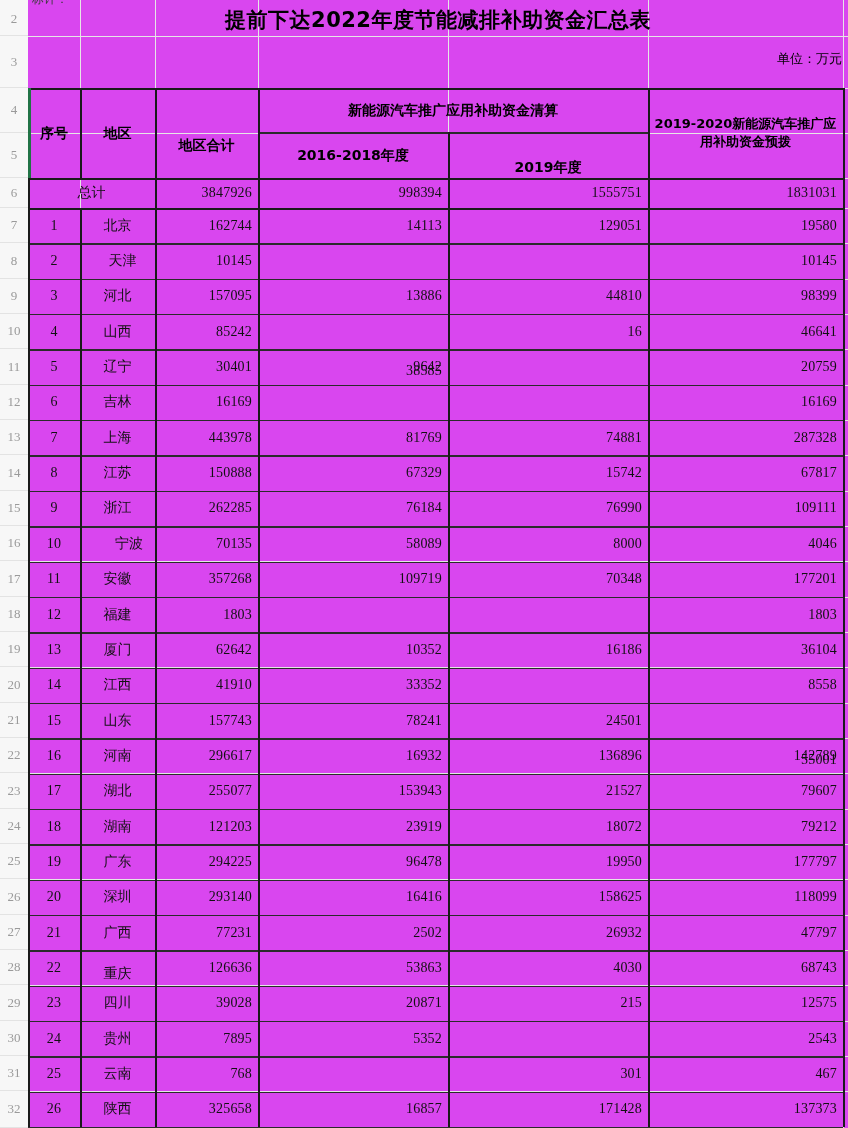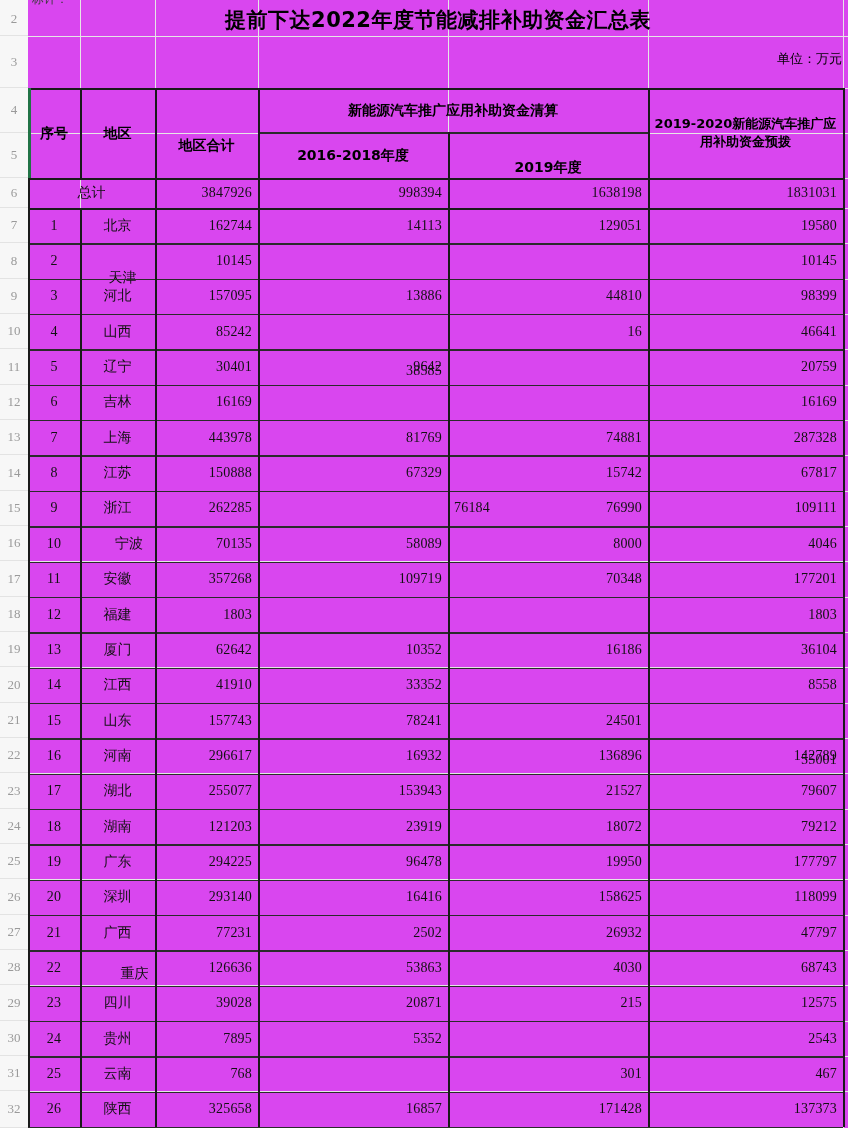--- a/index.html
+++ b/index.html
@@ -181,30 +181,30 @@
         <div class="cell hdr" style="left: 127px; top: 88px; width: 103px; height: 66px; margin-top: 24px;">地区合计</div>
         <div class="cell hdr" style="left: 230px; top: 88px; width: 390px; height: 44px;">新能源汽车推广应用补助资金清算</div>
         <div class="cell hdr" style="left: 230px; top: 132px; width: 190px; height: 46px;">2016-2018年度</div>
         <div class="cell hdr" style="left: 420px; top: 144px; width: 200px; height: 46px;">2019年度</div>
         <div class="cell hdr small" style="left: 620px; top: 88px; width: 195px; height: 90px; padding: 0px 6px;">2019-2020新能源汽车推广应用补助资金预拨</div>
       </div>
     <div id="bodycells">
         <div class="cell cn c-center" style="left: 0px; top: 178px; width: 127px; height: 30px;">总计</div>
         <div class="cell num c-right" style="left: 127px; top: 178px; width: 103px; height: 30px;">3847926</div>
         <div class="cell num c-right" style="left: 230px; top: 178px; width: 190px; height: 30px;">998394</div>
-        <div class="cell num c-right" style="left: 420px; top: 178px; width: 200px; height: 30px;">1638198</div>
+        <div class="cell num c-right" style="left: 420px; top: 178px; width: 200px; height: 30px;">1555751</div>
         <div class="cell num c-right" style="left: 620px; top: 178px; width: 195px; height: 30px;">1831031</div>
         <div class="cell num c-center" style="left: 0px; top: 208px; width: 52px; height: 35.35px;">1</div>
         <div class="cell cn c-center" style="left: 52px; top: 208px; width: 75px; height: 35.35px;">北京</div>
         <div class="cell num c-right" style="left: 127px; top: 208px; width: 103px; height: 35.35px;">162744</div>
         <div class="cell num c-right" style="left: 230px; top: 208px; width: 190px; height: 35.35px;">14113</div>
         <div class="cell num c-right" style="left: 420px; top: 208px; width: 200px; height: 35.35px;">129051</div>
         <div class="cell num c-right" style="left: 620px; top: 208px; width: 195px; height: 35.35px;">19580</div>
         <div class="cell num c-center" style="left: 0px; top: 243.35px; width: 52px; height: 35.35px;">2</div>
-        <div class="cell cn c-center" style="left: 52px; top: 243.35px; width: 85px; height: 35.35px; margin-top: 17px;">天津</div>
+        <div class="cell cn c-center" style="left: 52px; top: 243.35px; width: 85px; height: 35.35px;">天津</div>
         <div class="cell num c-right" style="left: 127px; top: 243.35px; width: 103px; height: 35.35px;">10145</div>
         <div class="cell num c-right" style="left: 230px; top: 243.35px; width: 190px; height: 35.35px;"></div>
         <div class="cell num c-right" style="left: 420px; top: 243.35px; width: 200px; height: 35.35px;"></div>
         <div class="cell num c-right" style="left: 620px; top: 243.35px; width: 195px; height: 35.35px;">10145</div>
         <div class="cell num c-center" style="left: 0px; top: 278.7px; width: 52px; height: 35.35px;">3</div>
         <div class="cell cn c-center" style="left: 52px; top: 278.7px; width: 75px; height: 35.35px;">河北</div>
         <div class="cell num c-right" style="left: 127px; top: 278.7px; width: 103px; height: 35.35px;">157095</div>
         <div class="cell num c-right" style="left: 230px; top: 278.7px; width: 190px; height: 35.35px;">13886</div>
         <div class="cell num c-right" style="left: 420px; top: 278.7px; width: 200px; height: 35.35px;">44810</div>
         <div class="cell num c-right" style="left: 620px; top: 278.7px; width: 195px; height: 35.35px;">98399</div>
@@ -234,21 +234,21 @@
         <div class="cell num c-right" style="left: 620px; top: 420.1px; width: 195px; height: 35.35px;">287328</div>
         <div class="cell num c-center" style="left: 0px; top: 455.45px; width: 52px; height: 35.35px;">8</div>
         <div class="cell cn c-center" style="left: 52px; top: 455.45px; width: 75px; height: 35.35px;">江苏</div>
         <div class="cell num c-right" style="left: 127px; top: 455.45px; width: 103px; height: 35.35px;">150888</div>
         <div class="cell num c-right" style="left: 230px; top: 455.45px; width: 190px; height: 35.35px;">67329</div>
         <div class="cell num c-right" style="left: 420px; top: 455.45px; width: 200px; height: 35.35px;">15742</div>
         <div class="cell num c-right" style="left: 620px; top: 455.45px; width: 195px; height: 35.35px;">67817</div>
         <div class="cell num c-center" style="left: 0px; top: 490.8px; width: 52px; height: 35.35px;">9</div>
         <div class="cell cn c-center" style="left: 52px; top: 490.8px; width: 75px; height: 35.35px;">浙江</div>
         <div class="cell num c-right" style="left: 127px; top: 490.8px; width: 103px; height: 35.35px;">262285</div>
-        <div class="cell num c-right" style="left: 230px; top: 490.8px; width: 190px; height: 35.35px; margin-left: 48px;">76184</div>
+        <div class="cell num c-right" style="left: 230px; top: 490.8px; width: 190px; height: 35.35px;">76184</div>
         <div class="cell num c-right" style="left: 420px; top: 490.8px; width: 200px; height: 35.35px;">76990</div>
         <div class="cell num c-right" style="left: 620px; top: 490.8px; width: 195px; height: 35.35px;">109111</div>
         <div class="cell num c-center" style="left: 0px; top: 526.15px; width: 52px; height: 35.35px;">10</div>
         <div class="cell cn c-center" style="left: 52px; top: 526.15px; width: 98px; height: 35.35px;">宁波</div>
         <div class="cell num c-right" style="left: 127px; top: 526.15px; width: 103px; height: 35.35px;">70135</div>
         <div class="cell num c-right" style="left: 230px; top: 526.15px; width: 190px; height: 35.35px;">58089</div>
         <div class="cell num c-right" style="left: 420px; top: 526.15px; width: 200px; height: 35.35px;">8000</div>
         <div class="cell num c-right" style="left: 620px; top: 526.15px; width: 195px; height: 35.35px;">4046</div>
         <div class="cell num c-center" style="left: 0px; top: 561.5px; width: 52px; height: 35.35px;">11</div>
         <div class="cell cn c-center" style="left: 52px; top: 561.5px; width: 75px; height: 35.35px;">安徽</div>
@@ -310,21 +310,21 @@
         <div class="cell num c-right" style="left: 230px; top: 879.65px; width: 190px; height: 35.35px;">16416</div>
         <div class="cell num c-right" style="left: 420px; top: 879.65px; width: 200px; height: 35.35px;">158625</div>
         <div class="cell num c-right" style="left: 620px; top: 879.65px; width: 195px; height: 35.35px;">118099</div>
         <div class="cell num c-center" style="left: 0px; top: 915px; width: 52px; height: 35.35px;">21</div>
         <div class="cell cn c-center" style="left: 52px; top: 915px; width: 75px; height: 35.35px;">广西</div>
         <div class="cell num c-right" style="left: 127px; top: 915px; width: 103px; height: 35.35px;">77231</div>
         <div class="cell num c-right" style="left: 230px; top: 915px; width: 190px; height: 35.35px;">2502</div>
         <div class="cell num c-right" style="left: 420px; top: 915px; width: 200px; height: 35.35px;">26932</div>
         <div class="cell num c-right" style="left: 620px; top: 915px; width: 195px; height: 35.35px;">47797</div>
         <div class="cell num c-center" style="left: 0px; top: 950.35px; width: 52px; height: 35.35px;">22</div>
-        <div class="cell cn c-center" style="left: 69px; top: 950.35px; width: 75px; height: 48px;">重庆</div>
+        <div class="cell cn c-center" style="left: 52px; top: 950.35px; width: 75px; height: 48px;">重庆</div>
         <div class="cell num c-right" style="left: 127px; top: 950.35px; width: 103px; height: 35.35px;">126636</div>
         <div class="cell num c-right" style="left: 230px; top: 950.35px; width: 190px; height: 35.35px;">53863</div>
         <div class="cell num c-right" style="left: 420px; top: 950.35px; width: 200px; height: 35.35px;">4030</div>
         <div class="cell num c-right" style="left: 620px; top: 950.35px; width: 195px; height: 35.35px;">68743</div>
         <div class="cell num c-center" style="left: 0px; top: 985.7px; width: 52px; height: 35.35px;">23</div>
         <div class="cell cn c-center" style="left: 52px; top: 985.7px; width: 75px; height: 35.35px;">四川</div>
         <div class="cell num c-right" style="left: 127px; top: 985.7px; width: 103px; height: 35.35px;">39028</div>
         <div class="cell num c-right" style="left: 230px; top: 985.7px; width: 190px; height: 35.35px;">20871</div>
         <div class="cell num c-right" style="left: 420px; top: 985.7px; width: 200px; height: 35.35px;">215</div>
         <div class="cell num c-right" style="left: 620px; top: 985.7px; width: 195px; height: 35.35px;">12575</div>

